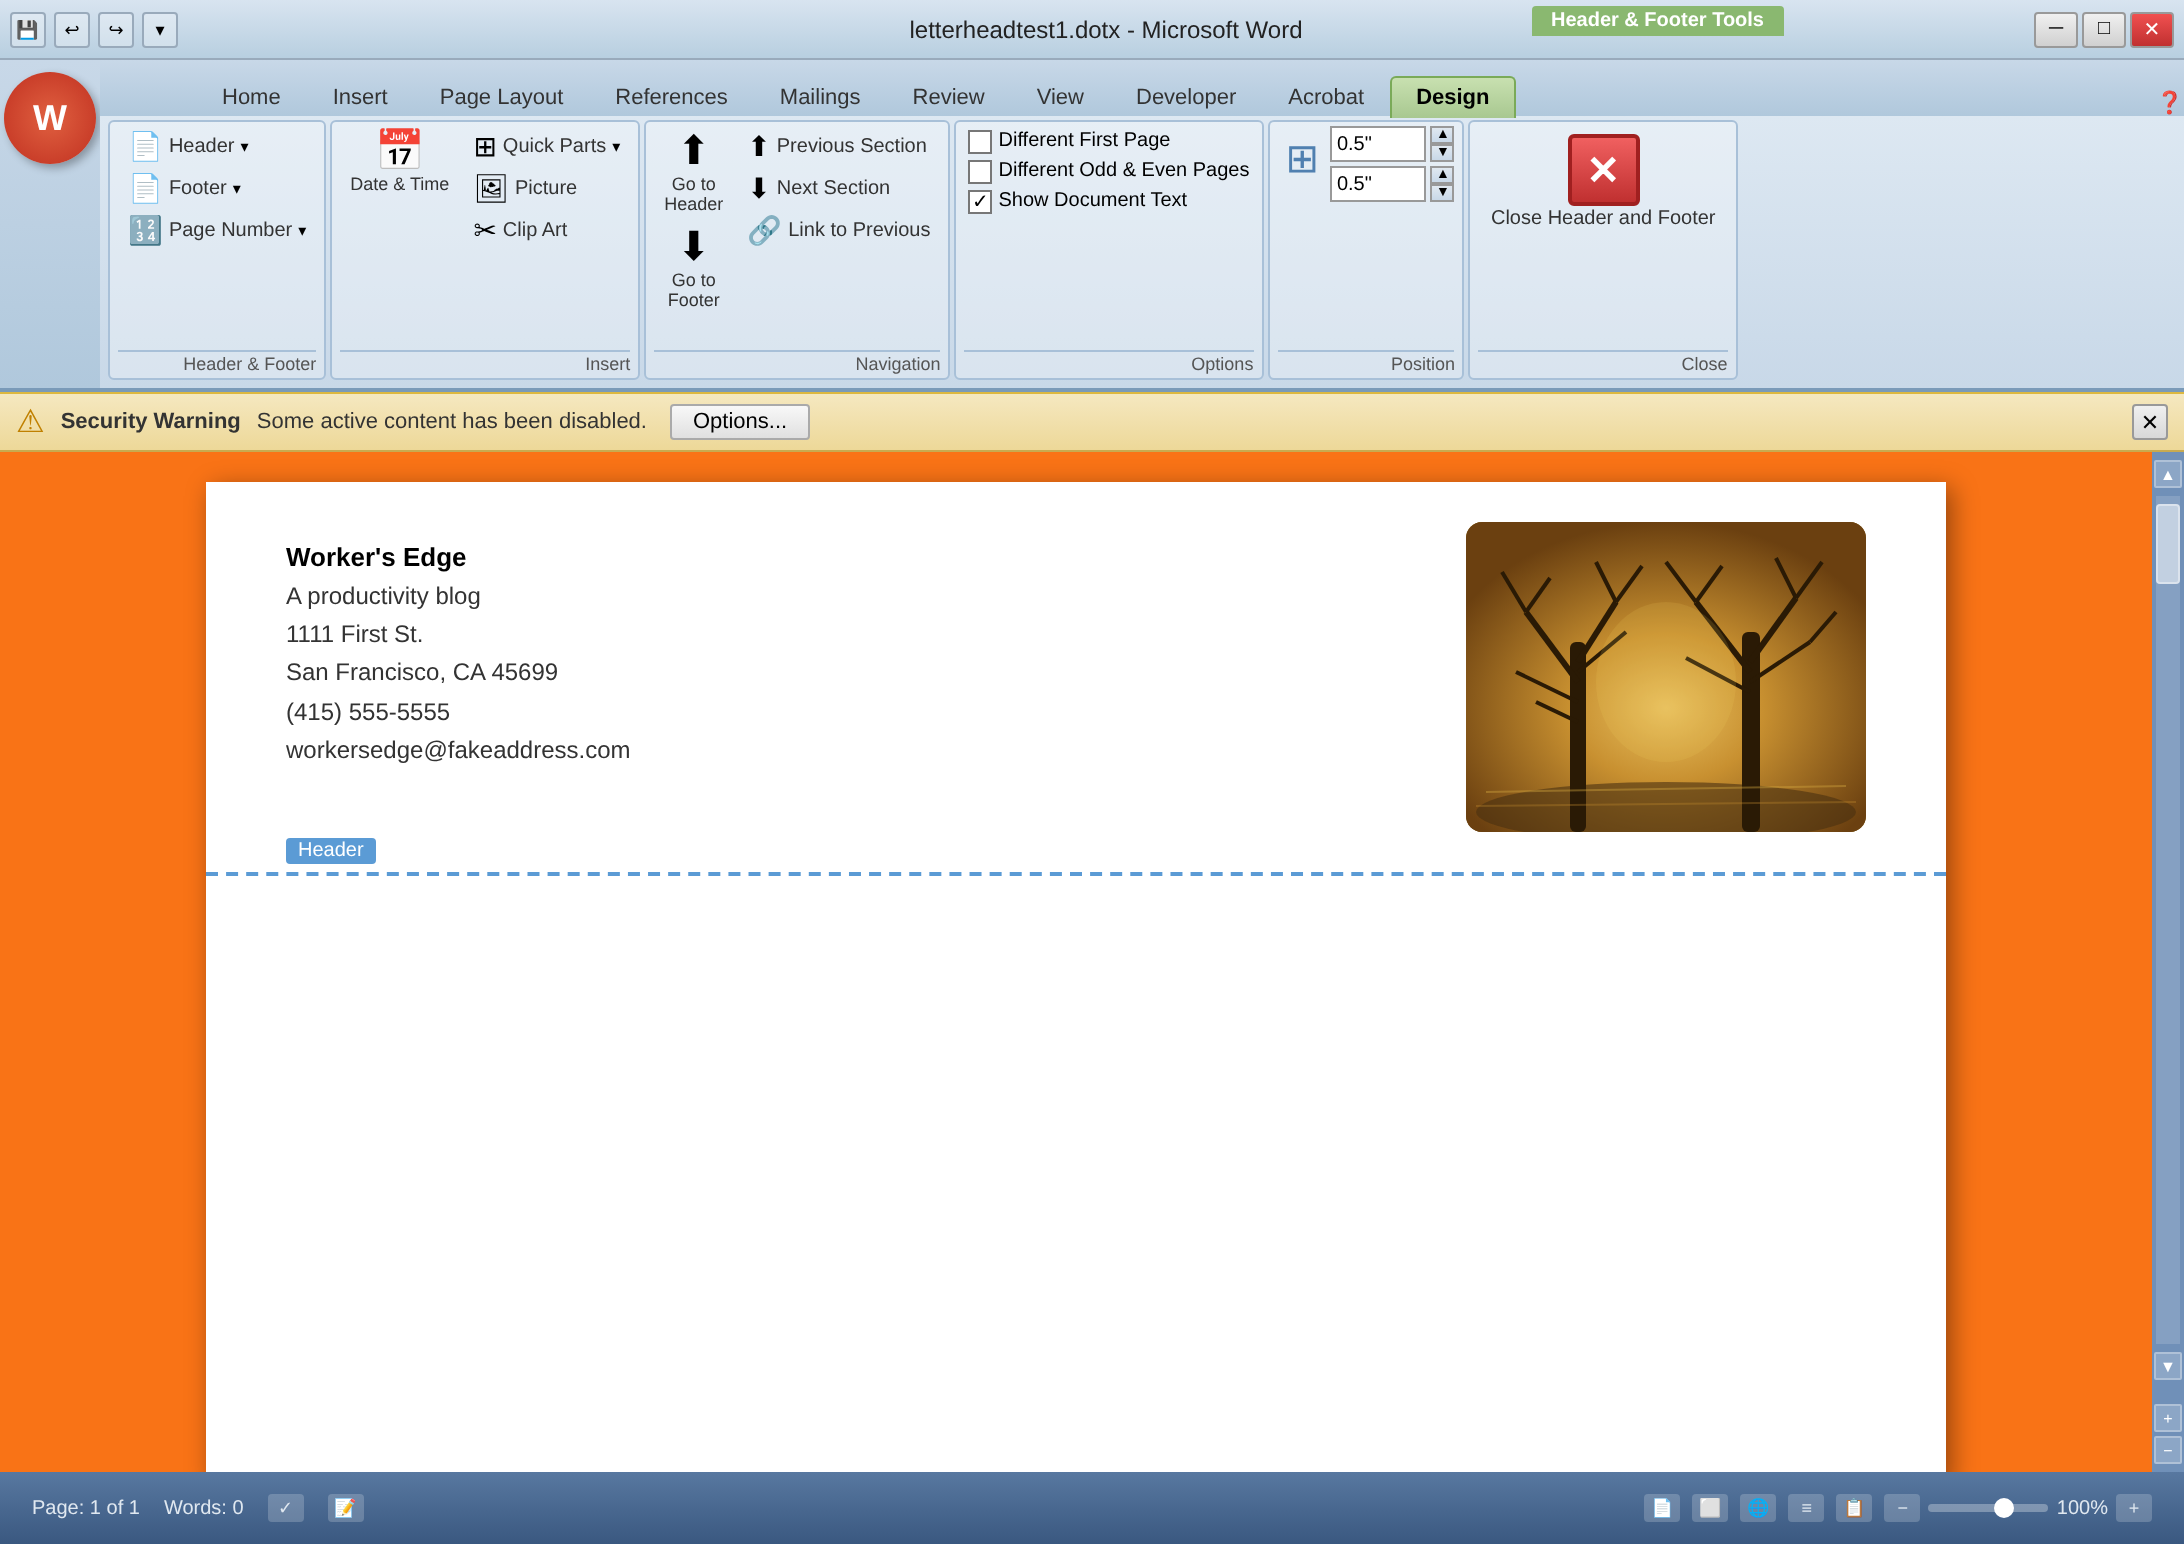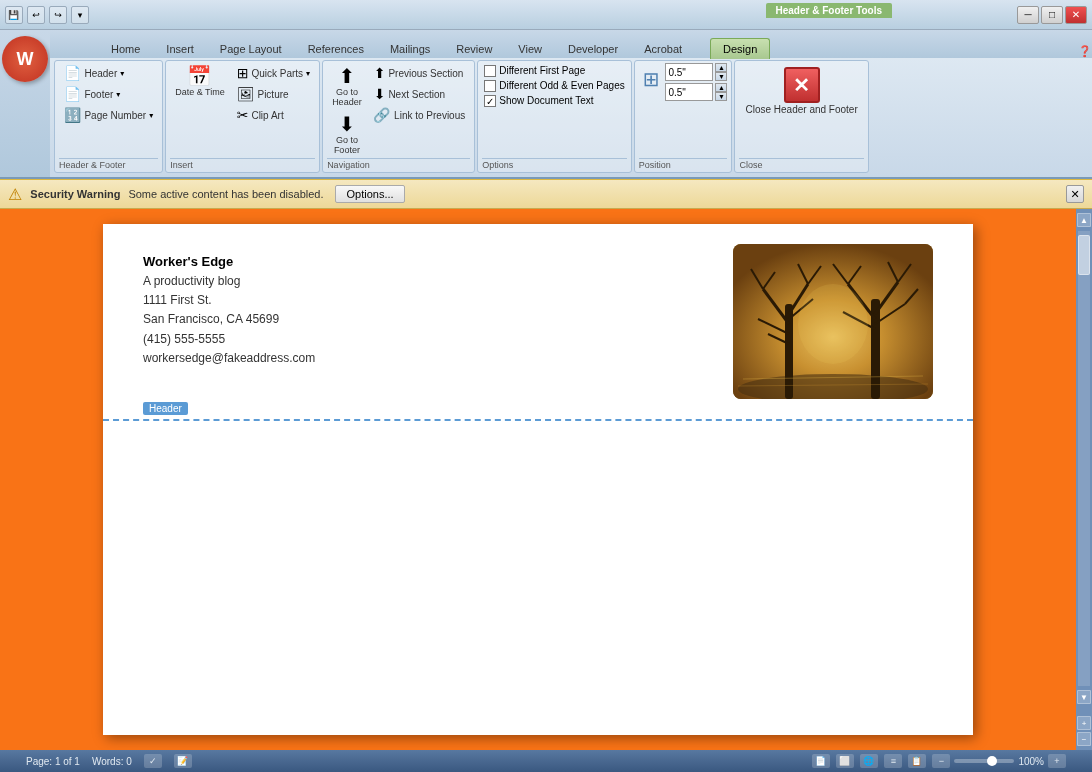--- a/index.html
+++ b/index.html
@@ -46,39 +46,39 @@
     #tab-bar {
       display: flex; align-items: flex-end; padding: 0 0 0 48px; height: 28px;
       background: linear-gradient(to bottom, #c8d8e8, #b0c8dc);
     }
     .ribbon-tab {
       padding: 4px 12px; font-size: 11px; cursor: pointer; border-radius: 3px 3px 0 0;
       border: 1px solid transparent; border-bottom: none; color: #333; position: relative; bottom: -1px;
     }
     .ribbon-tab.design-active {
       background: linear-gradient(to bottom, #c8e0b0, #a8c890);
-      border-color: #7aaa58; color: #000; font-weight: 400; margin-left: 15px;
+      border-color: #7aaa58; color: #000; font-weight: 700;
     }
 
     
     #ribbon-content {
       display: flex; align-items: stretch; padding: 2px 4px 4px 4px; min-height: 80px;
       background: linear-gradient(to bottom, #dde8f2, #c8d8e8);
       gap: 2px;
     }
     .ribbon-group {
       display: flex; flex-direction: column; align-items: stretch;
       border: 1px solid #a8c0d8; border-radius: 3px; background: rgba(255,255,255,0.3);
       padding: 2px 4px; min-width: fit-content;
     }
     .ribbon-group-inner {
       display: flex; flex-direction: row; align-items: flex-start; gap: 2px; flex: 1;
     }
     .ribbon-group-label {
-      text-align: left; font-size: 9px; color: #555; margin-top: 0; border-top: 1px solid #a8c0d8; padding-top: 1px;
+      text-align: right; font-size: 9px; color: #555; margin-top: 17px; border-top: 1px solid #a8c0d8; padding-top: 1px;
     }
     .rb-btn {
       display: flex; flex-direction: column; align-items: center; cursor: pointer;
       padding: 2px 4px; border-radius: 2px; border: 1px solid transparent; min-width: 40px;
     }
     .rb-btn .icon { font-size: 20px; line-height: 1; }
     .rb-btn .label { font-size: 9px; text-align: center; color: #333; margin-top: 1px; }
     .rb-btn-small {
       display: flex; align-items: center; cursor: pointer;
       padding: 1px 4px; border-radius: 2px; border: 1px solid transparent; gap: 3px;
@@ -149,22 +149,22 @@
     #address-block .addr-line { font-size: 12px; color: #333; line-height: 1.6; }
     #header-img {
       width: 200px; height: 155px; background: linear-gradient(135deg, #8b6914 0%, #c8a04a 20%, #6b4a10 40%, #a07828 60%, #d4aa55 80%, #8b6914 100%);
       border-radius: 8px; overflow: hidden; position: relative; flex-shrink: 0;
     }
 
     #body-section { padding: 20px 40px; min-height: 280px; }
 
     
     #bottom-bar {
-      height: 22px; background: linear-gradient(to bottom, #5878a0, #3a5880);
-      display: flex; justify-content: space-between; padding: 0 26px;
+      height: 36px; background: linear-gradient(to bottom, #5878a0, #3a5880);
+      display: flex; justify-content: space-between; padding: 0 16px;
       color: #e0e8f0; font-size: 10px;
     }
     #bottom-left { display: flex; align-items: center; gap: 12px; }
     #bottom-right { display: flex; align-items: center; gap: 6px; }
     .bottom-icon { width: 18px; height: 14px; background: rgba(255,255,255,0.2); border-radius: 2px; display: flex; align-items: center; justify-content: center; cursor: pointer; font-size: 9px; }
     .zoom-bar { display: flex; align-items: center; gap: 4px; }
     .zoom-slider { width: 60px; height: 4px; background: rgba(255,255,255,0.3); border-radius: 2px; position: relative; }
     .zoom-thumb { width: 10px; height: 10px; background: white; border-radius: 50%; position: absolute; top: -3px; left: 55%; cursor: pointer; }
 
     #wrapper { display: flex; flex-direction: column; height: 772px; }
@@ -185,20 +185,21 @@
 
 <div id="wrapper">
 
   <div id="titlebar">
     <div id="titlebar-left">
       <div class="qa-btn">💾</div>
       <div class="qa-btn">↩</div>
       <div class="qa-btn">↪</div>
       <div class="qa-btn">▾</div>
     </div>
+    <div id="titlebar-title">letterheadtest1.dotx - Microsoft Word</div>
     <div style="position:absolute; top:3px; right:200px; background:#8ab870; color:white; padding:2px 10px; font-size:10px; font-weight:bold; border-radius:2px 2px 0 0;">Header &amp; Footer Tools</div>
     <div id="titlebar-controls">
       <div class="title-btn">─</div>
       <div class="title-btn">□</div>
       <div class="title-btn close-btn">✕</div>
     </div>
   </div>
 
   <div id="ribbon">
 

